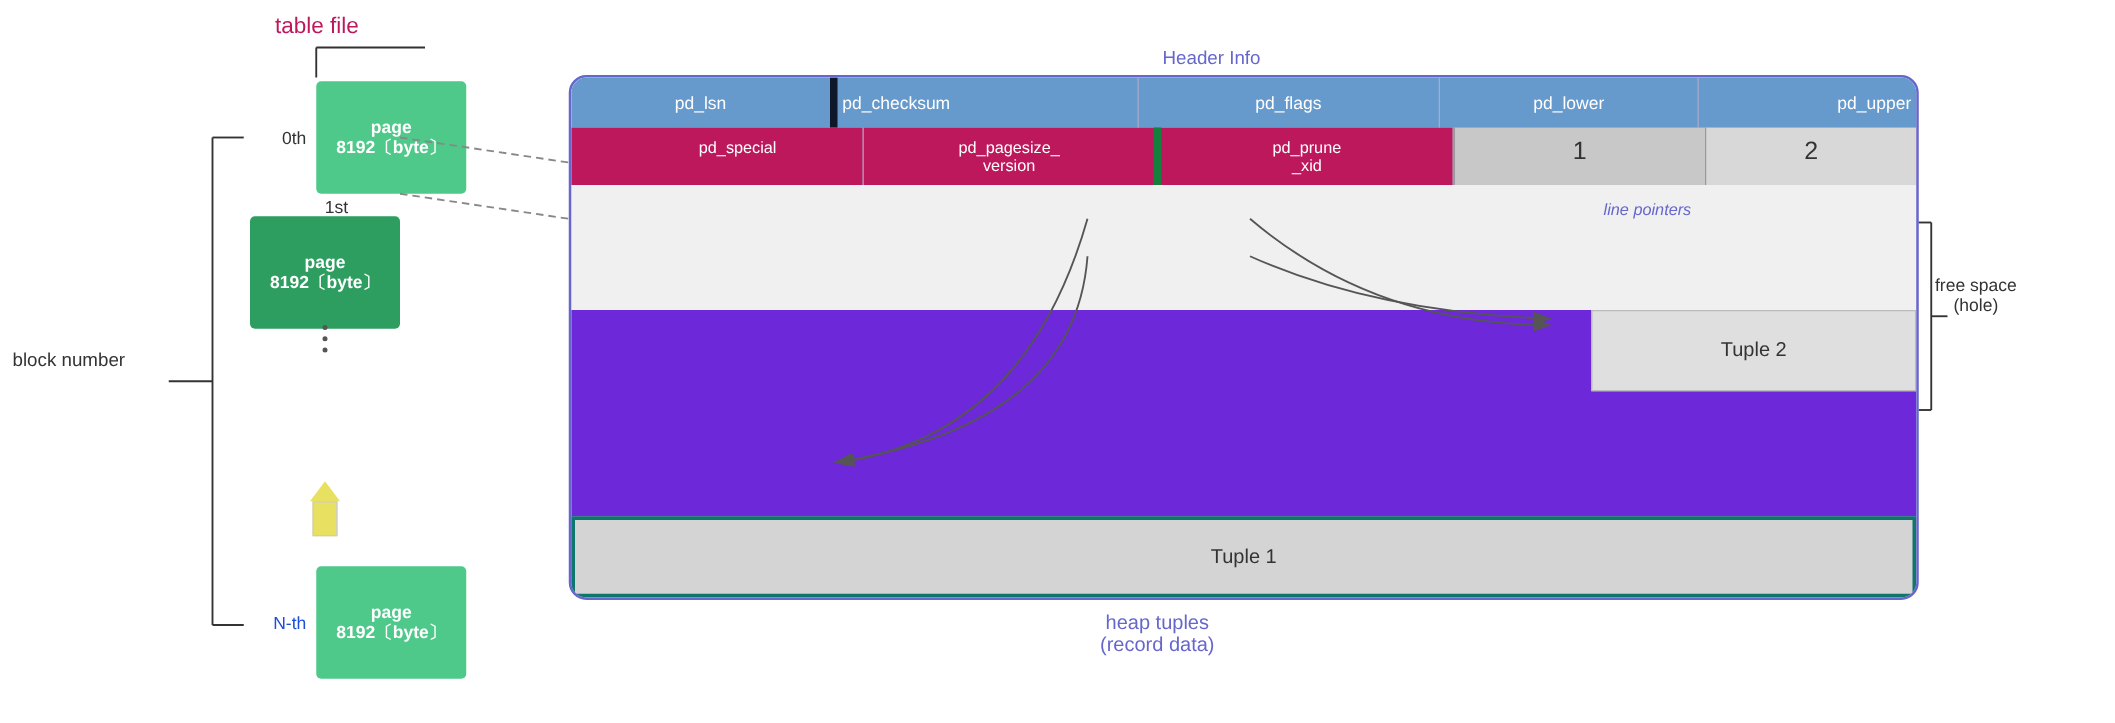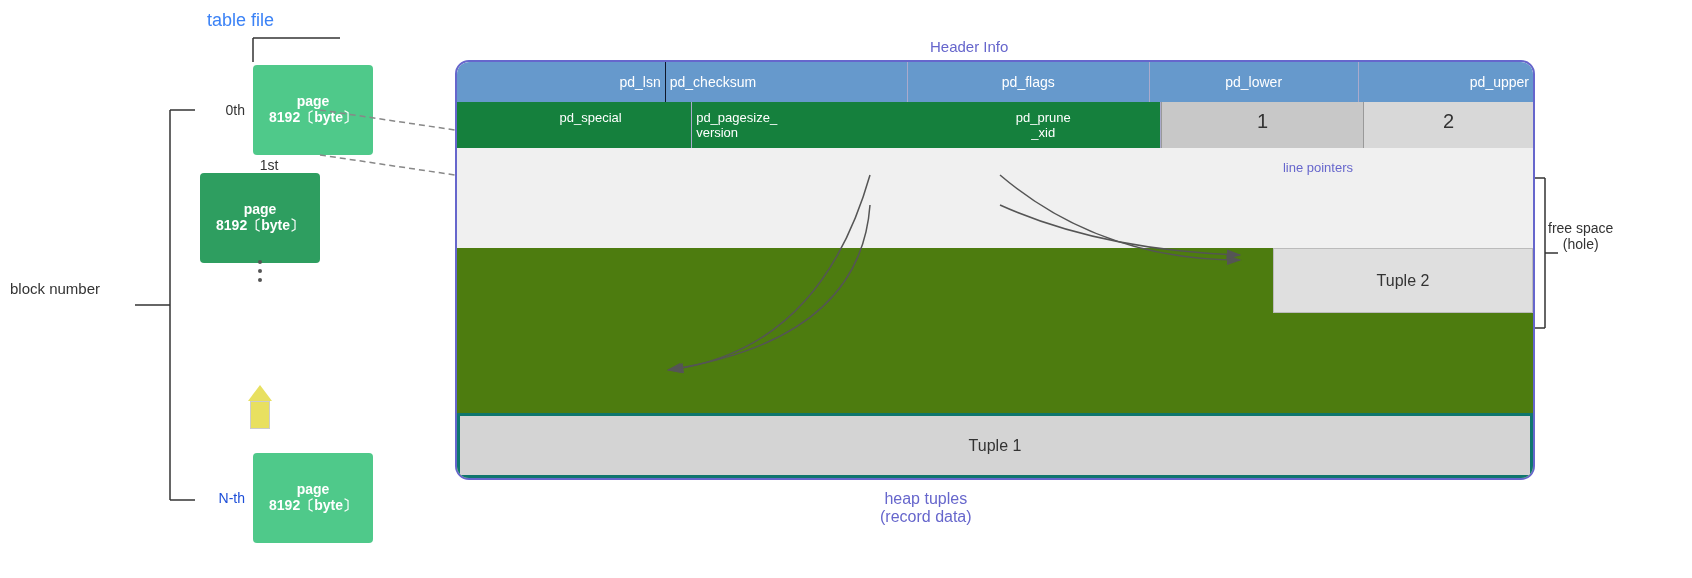--- a/index.html
+++ b/index.html
@@ -15,23 +15,23 @@
     .diagram-container {
       position: relative;
       width: 1692px;
       height: 578px;
     }
 
     
     .table-file-label {
       position: absolute;
       top: 10px;
-      left: 207px;
+      left: 220px;
       font-size: 18px;
-      color: #3b82f6;
+      color: #be185d;
       font-weight: normal;
     }
 
     
     .block-number-label {
       position: absolute;
       top: 280px;
       left: 10px;
       font-size: 15px;
       color: #333;
@@ -90,43 +90,43 @@
       <span>page</span>
       <span>8192〔byte〕</span>
     </div>
   </div>
 
   <div style="position:absolute; top:38px; left:930px; font-size:15px; color:#6666cc;">Header Info</div>
 
   <div style="position:absolute; left:455px; top:60px; width:1080px; height:420px; border:2px solid #6666cc; border-radius:14px; background:#f0f0f0; overflow:hidden;">
 
     <div style="display:flex; width:100%; background:#6699cc; border-radius:12px 12px 0 0;">
-      <div style="flex:1.2; text-align:right; padding:12px 4px; color:white; font-size:14px; border-right:1px solid #0f172a;">pd_lsn</div>
+      <div style="flex:1.2; text-align:center; padding:12px 4px; color:white; font-size:14px; border-right:6px solid #0f172a;">pd_lsn</div>
       <div style="flex:1.4; text-align:left; padding:12px 4px; color:white; font-size:14px; border-right:1px solid #aac;">pd_checksum</div>
       <div style="flex:1.4; text-align:center; padding:12px 4px; color:white; font-size:14px; border-right:1px solid #aac;">pd_flags</div>
       <div style="flex:1.2; text-align:center; padding:12px 4px; color:white; font-size:14px; border-right:1px solid #aac;">pd_lower</div>
       <div style="flex:1; text-align:right; padding:12px 4px; color:white; font-size:14px;">pd_upper</div>
     </div>
 
-    <div style="display:flex; width:100%; background:#15803d;padding-left:33px;">
+    <div style="display:flex; width:100%; background:#be185d;padding-left:33px;">
       <div style="flex:1.2; text-align:center; padding:8px 4px; color:white; font-size:13px; border-right:1px solid #aac;">pd_special</div>
-      <div style="flex:1.4; padding:8px 4px; color:white; font-size:13px; border-right:1px solid #15803d; white-space:pre;">pd_pagesize_
+      <div style="flex:1.4; text-align:center; padding:8px 4px; color:white; font-size:13px; border-right:6px solid #15803d; white-space:pre;">pd_pagesize_
 version</div>
       <div style="flex:1.4; text-align:center; padding:8px 4px; color:white; font-size:13px; border-right:1px solid #aac; white-space:pre;">pd_prune
 _xid</div>
 
       <div style="flex:1.2; background:#c8c8c8; text-align:center; padding:8px 4px; font-size:20px; color:#333; border-left:1px solid #999;">1</div>
       <div style="flex:1; background:#d8d8d8; text-align:center; padding:8px 4px; font-size:20px; color:#333; border-left:1px solid #999;">2</div>
     </div>
 
-    <div style="position:relative; height:50px;">
+    <div style="position:relative; height:50px;font-style:italic;">
       <div style="position:absolute; right:180px; top:12px; font-size:13px; color:#6666cc;">line pointers</div>
     </div>
 
-    <div style="position:absolute; bottom:0; left:0; right:0; height:230px; background:#4d7c0f;">
+    <div style="position:absolute; bottom:0; left:0; right:0; height:230px; background:#6d28d9;">
 
       <div style="position:absolute; right:0; top:0; width:260px; height:65px; background:#dfdfdf; border:1px solid #bbb; display:flex; align-items:center; justify-content:center; font-size:16px; color:#333;">Tuple 2</div>
 
       <div style="position:absolute; bottom:0; left:0; right:0; height:65px; background:#d4d4d4; border:3px solid #0f766e; display:flex; align-items:center; justify-content:center; font-size:16px; color:#333;">Tuple 1</div>
     </div>
   </div>
 
   <div style="position:absolute; top:220px; left:1548px; font-size:14px; color:#333; text-align:center; white-space:pre;">free space
 (hole)</div>
 

